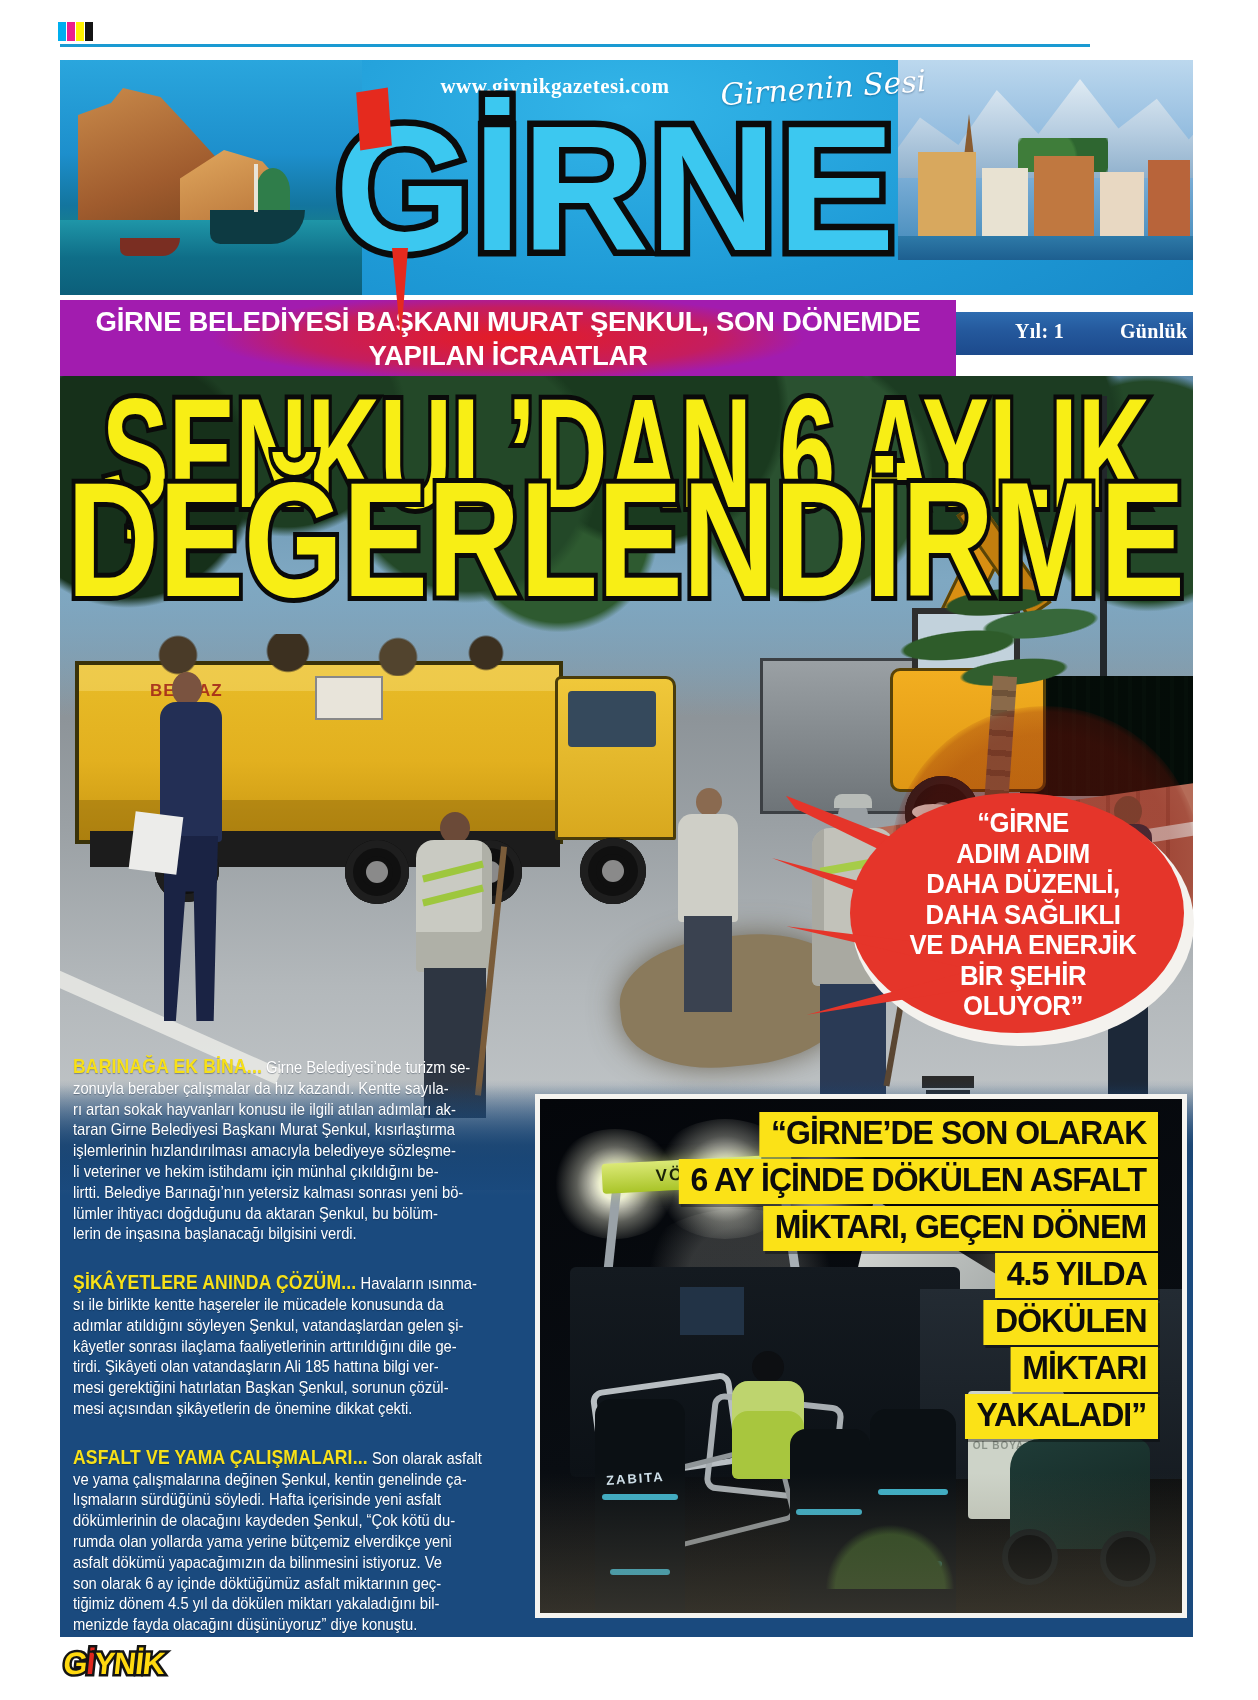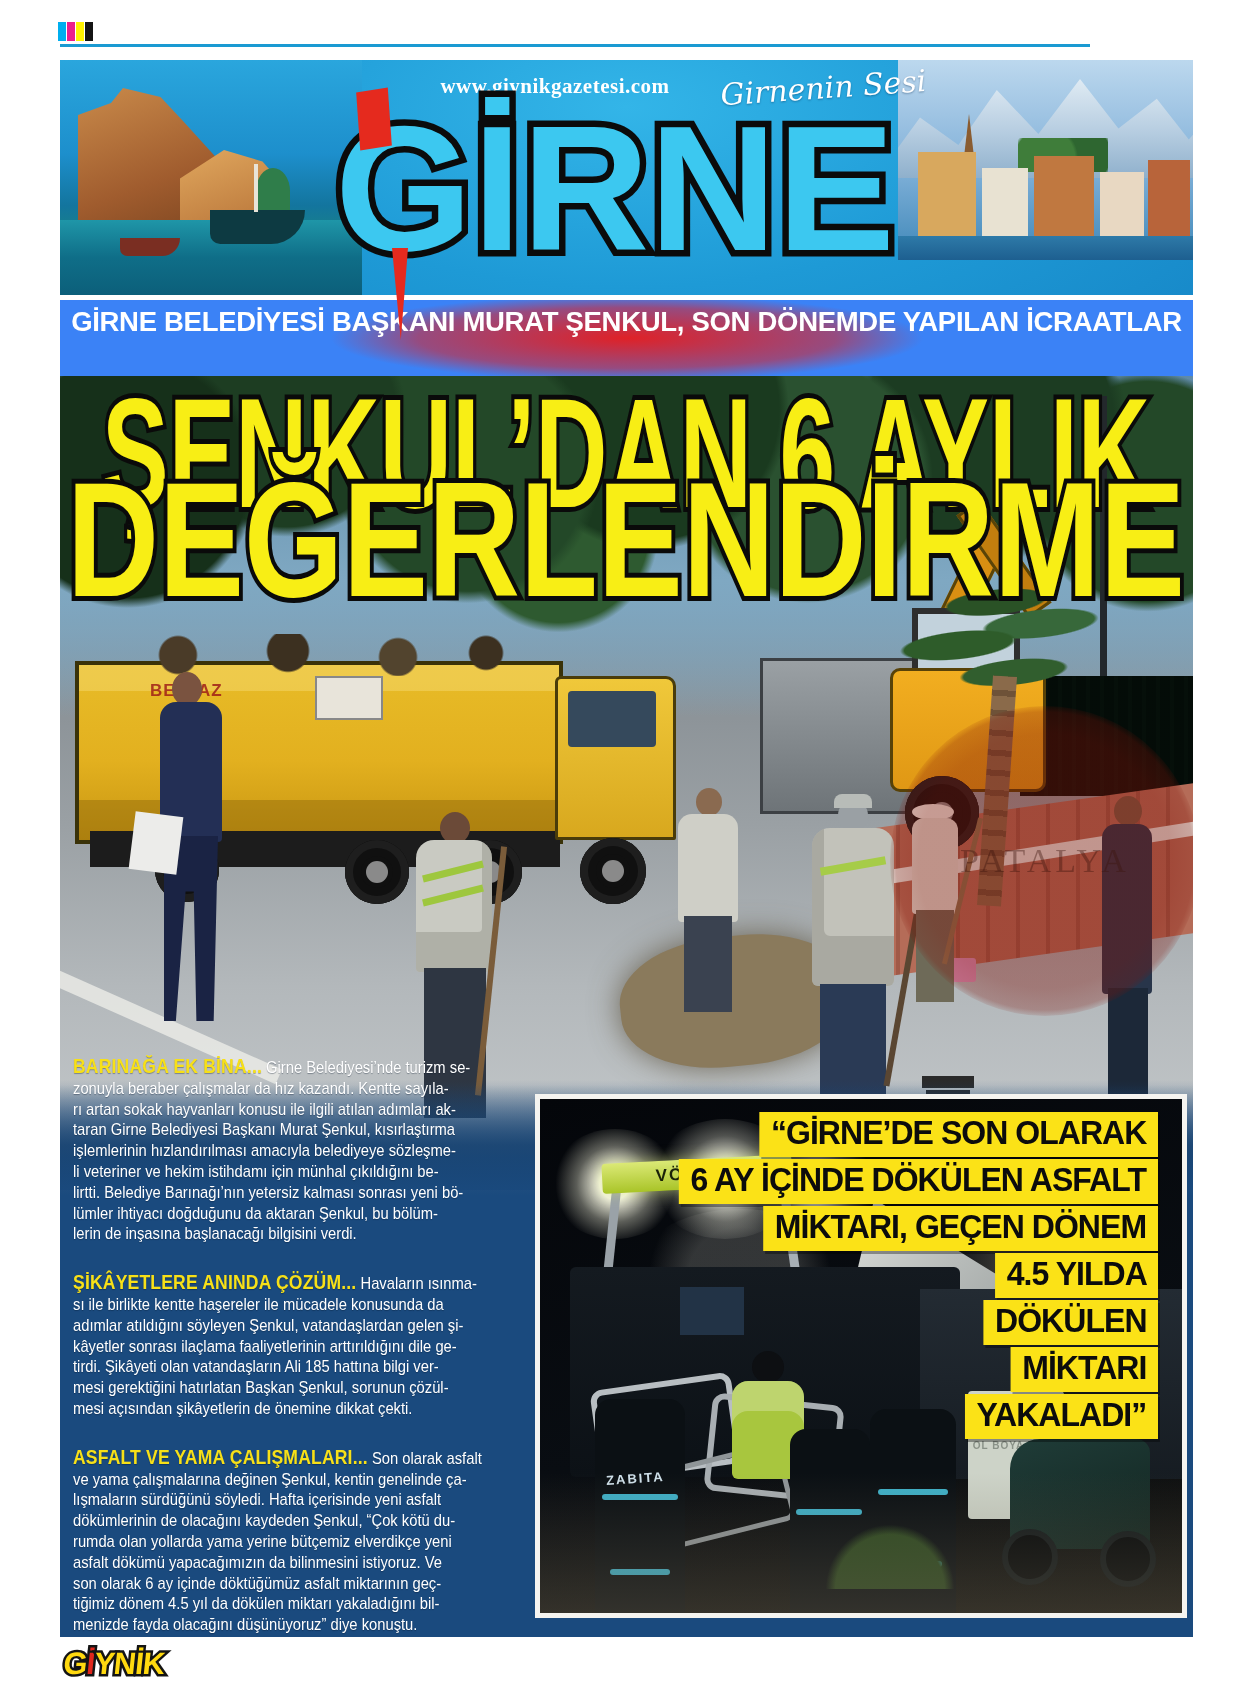--- a/index.html
+++ b/index.html
@@ -52,21 +52,21 @@
   .greens{left:120px;top:78px;width:90px;height:34px;background:radial-gradient(circle at 30% 60%,#3f7d3a 0 45%,transparent 50%),radial-gradient(circle at 70% 50%,#2e6630 0 45%,transparent 50%);}
   .water-r{left:0;top:176px;width:295px;height:24px;background:linear-gradient(180deg,#2e7aa8,#1d5f90);}
 
   
   .dateband{left:270px;top:252px;width:863px;height:43px;
     background:linear-gradient(180deg,#2e6cb0 0%,#24589c 45%,#1c4a8c 100%);}
   .dateband span{position:absolute;top:8px;color:#ffffff;font-family:"Liberation Serif",serif;
     font-size:20px;font-weight:bold;letter-spacing:.3px;white-space:nowrap;}
 
   
-  .kicker{left:60px;top:300px;width:1133px;height:76px;background:#3b82f6;overflow:hidden;}
+  .kicker{left:60px;top:300px;width:896px;height:76px;background:#a21caf;overflow:hidden;}
   .kicker .glow{position:absolute;left:50%;top:50%;width:760px;height:120px;transform:translate(-50%,-50%);
     background:radial-gradient(ellipse 380px 55px at 50% 50%, rgba(232,28,28,.95) 0%, rgba(225,30,30,.55) 55%, rgba(225,30,30,0) 78%);}
   .kicker p{position:relative;margin:0;text-align:center;color:#ffffff;font-weight:bold;
     font-size:27.5px;line-height:34px;letter-spacing:-.3px;transform:scaleX(1.0);}
   .kicker p.k1{margin-top:5px;}
 
   
   .photo-day{left:60px;top:376px;width:1133px;height:814px;overflow:hidden;
     background:linear-gradient(180deg,#8fb6d4 0%,#7ca6c6 18%,#7e9bae 30%,#8d9499 42%,#9aa0a4 55%,#b3b8bb 75%,#c7cbcd 100%);}
   .trees{left:0;top:0;width:1133px;height:340px;
@@ -373,20 +373,37 @@
     <div class="abs photo-fade"></div>
   </div>
 
   <svg class="abs hl-svg" style="left:60px;top:372px" width="1133" height="175">
     <text x="566" y="135" text-anchor="middle" textLength="1048" lengthAdjust="spacingAndGlyphs" font-size="155" font-weight="bold" fill="#f8ee15" stroke="#0a0a0a" stroke-width="10" paint-order="stroke" style="font-family:'Liberation Sans',sans-serif">ŞENKUL’DAN 6 AYLIK</text>
   </svg>
   <svg class="abs hl-svg" style="left:60px;top:448px" width="1133" height="195">
     <text x="566" y="148" text-anchor="middle" textLength="1118" lengthAdjust="spacingAndGlyphs" font-size="164" font-weight="bold" fill="#f8ee15" stroke="#0a0a0a" stroke-width="10" paint-order="stroke" style="font-family:'Liberation Sans',sans-serif">DEĞERLENDİRME</text>
   </svg>
 
+  <div class="abs badge">
+    <div class="s1"></div>
+    <div class="s2"></div>
+    <div class="ring"></div>
+    <div class="blob"></div>
+    <div class="s3"></div>
+    <div class="s4"></div>
+    <div class="qtext">
+      <div>“GİRNE</div>
+      <div>ADIM ADIM</div>
+      <div>DAHA DÜZENLİ,</div>
+      <div>DAHA SAĞLIKLI</div>
+      <div>VE DAHA ENERJİK</div>
+      <div>BİR ŞEHİR</div>
+      <div>OLUYOR”</div>
+    </div>
+  </div>
 
   <div class="abs navy"></div>
 
   <div class="abs story">
     <p><span class="lead">BARINAĞA EK BİNA...</span><span> Girne Belediyesi’nde turizm se-
 zonuyla beraber çalışmalar da hız kazandı. Kentte sayıla-
 rı artan sokak hayvanları konusu ile ilgili atılan adımları ak-
 taran Girne Belediyesi Başkanı Murat Şenkul, kısırlaştırma
 işlemlerinin hızlandırılması amacıyla belediyeye sözleşme-
 li veteriner ve hekim istihdamı için münhal çıkıldığını be-

